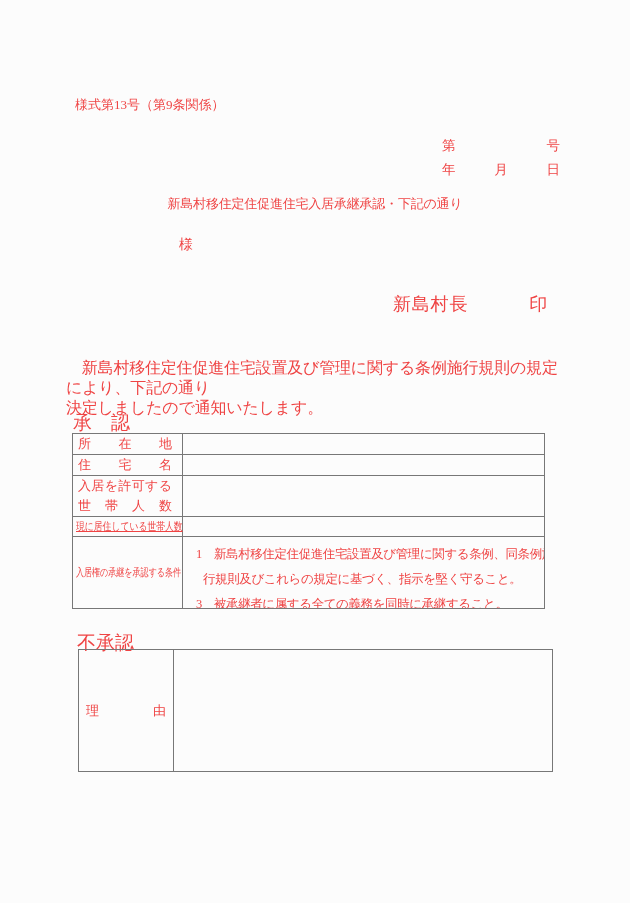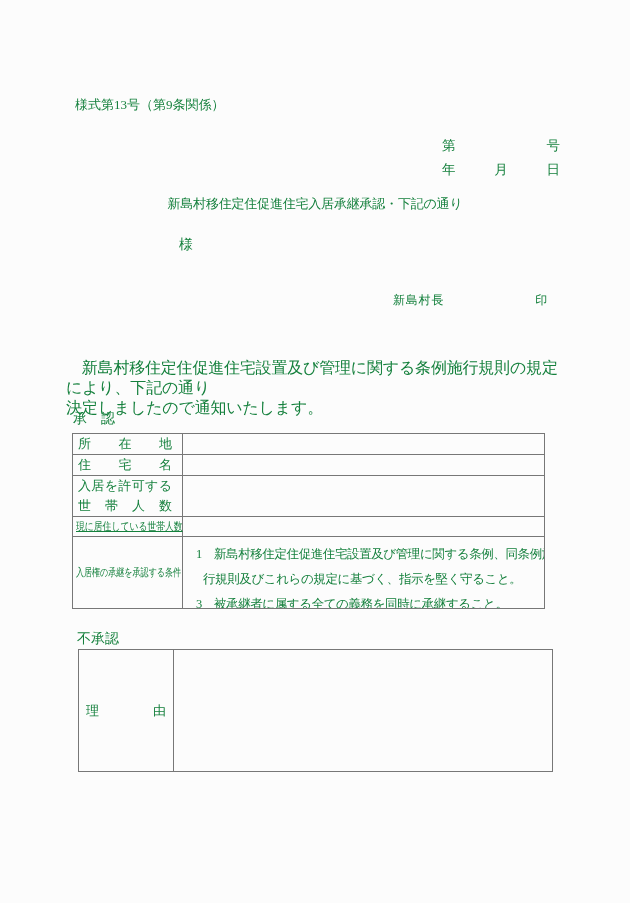--- a/index.html
+++ b/index.html
@@ -6,21 +6,21 @@
     margin: 0;
     padding: 0;
     background: #f8f8f8;
   }
   .page {
     position: relative;
     width: 630px;
     height: 903px;
     background: #fcfcfc;
     font-family: "Liberation Serif", "DejaVu Serif", serif;
-    color: #15803d;
+    color: #ef4444;
     overflow: hidden;
   }
 
   
   .form-number {
     position: absolute;
     left: 75px; top: 96px;
     font-size: 13px;
   }
   .doc-no-line {
@@ -51,38 +51,38 @@
     position: absolute;
     left: 179px; top: 236px;
     font-size: 14px;
   }
   .issuer-line {
     position: absolute;
     left: 393px; top: 292px;
     width: 155px;
     display: flex;
     justify-content: space-between;
-    font-size: 12px;
+    font-size: 18px;
     letter-spacing: 0.8px;
   }
 
   
   .body-text {
     position: absolute;
     left: 66px; top: 358px;
     width: 496px;
     font-size: 16px;
     line-height: 20px;
     letter-spacing: -0.2px;
   }
 
   
   .section-heading {
     position: absolute;
-    font-size: 14px;
+    font-size: 19px;
   }
   .approval-heading { left: 73px; top: 410px; }
   .rejection-heading { left: 77px; top: 630px; }
 
   
   .doc-table {
     position: absolute;
     border: 1px solid #777;
     box-sizing: border-box;
     background: transparent;

